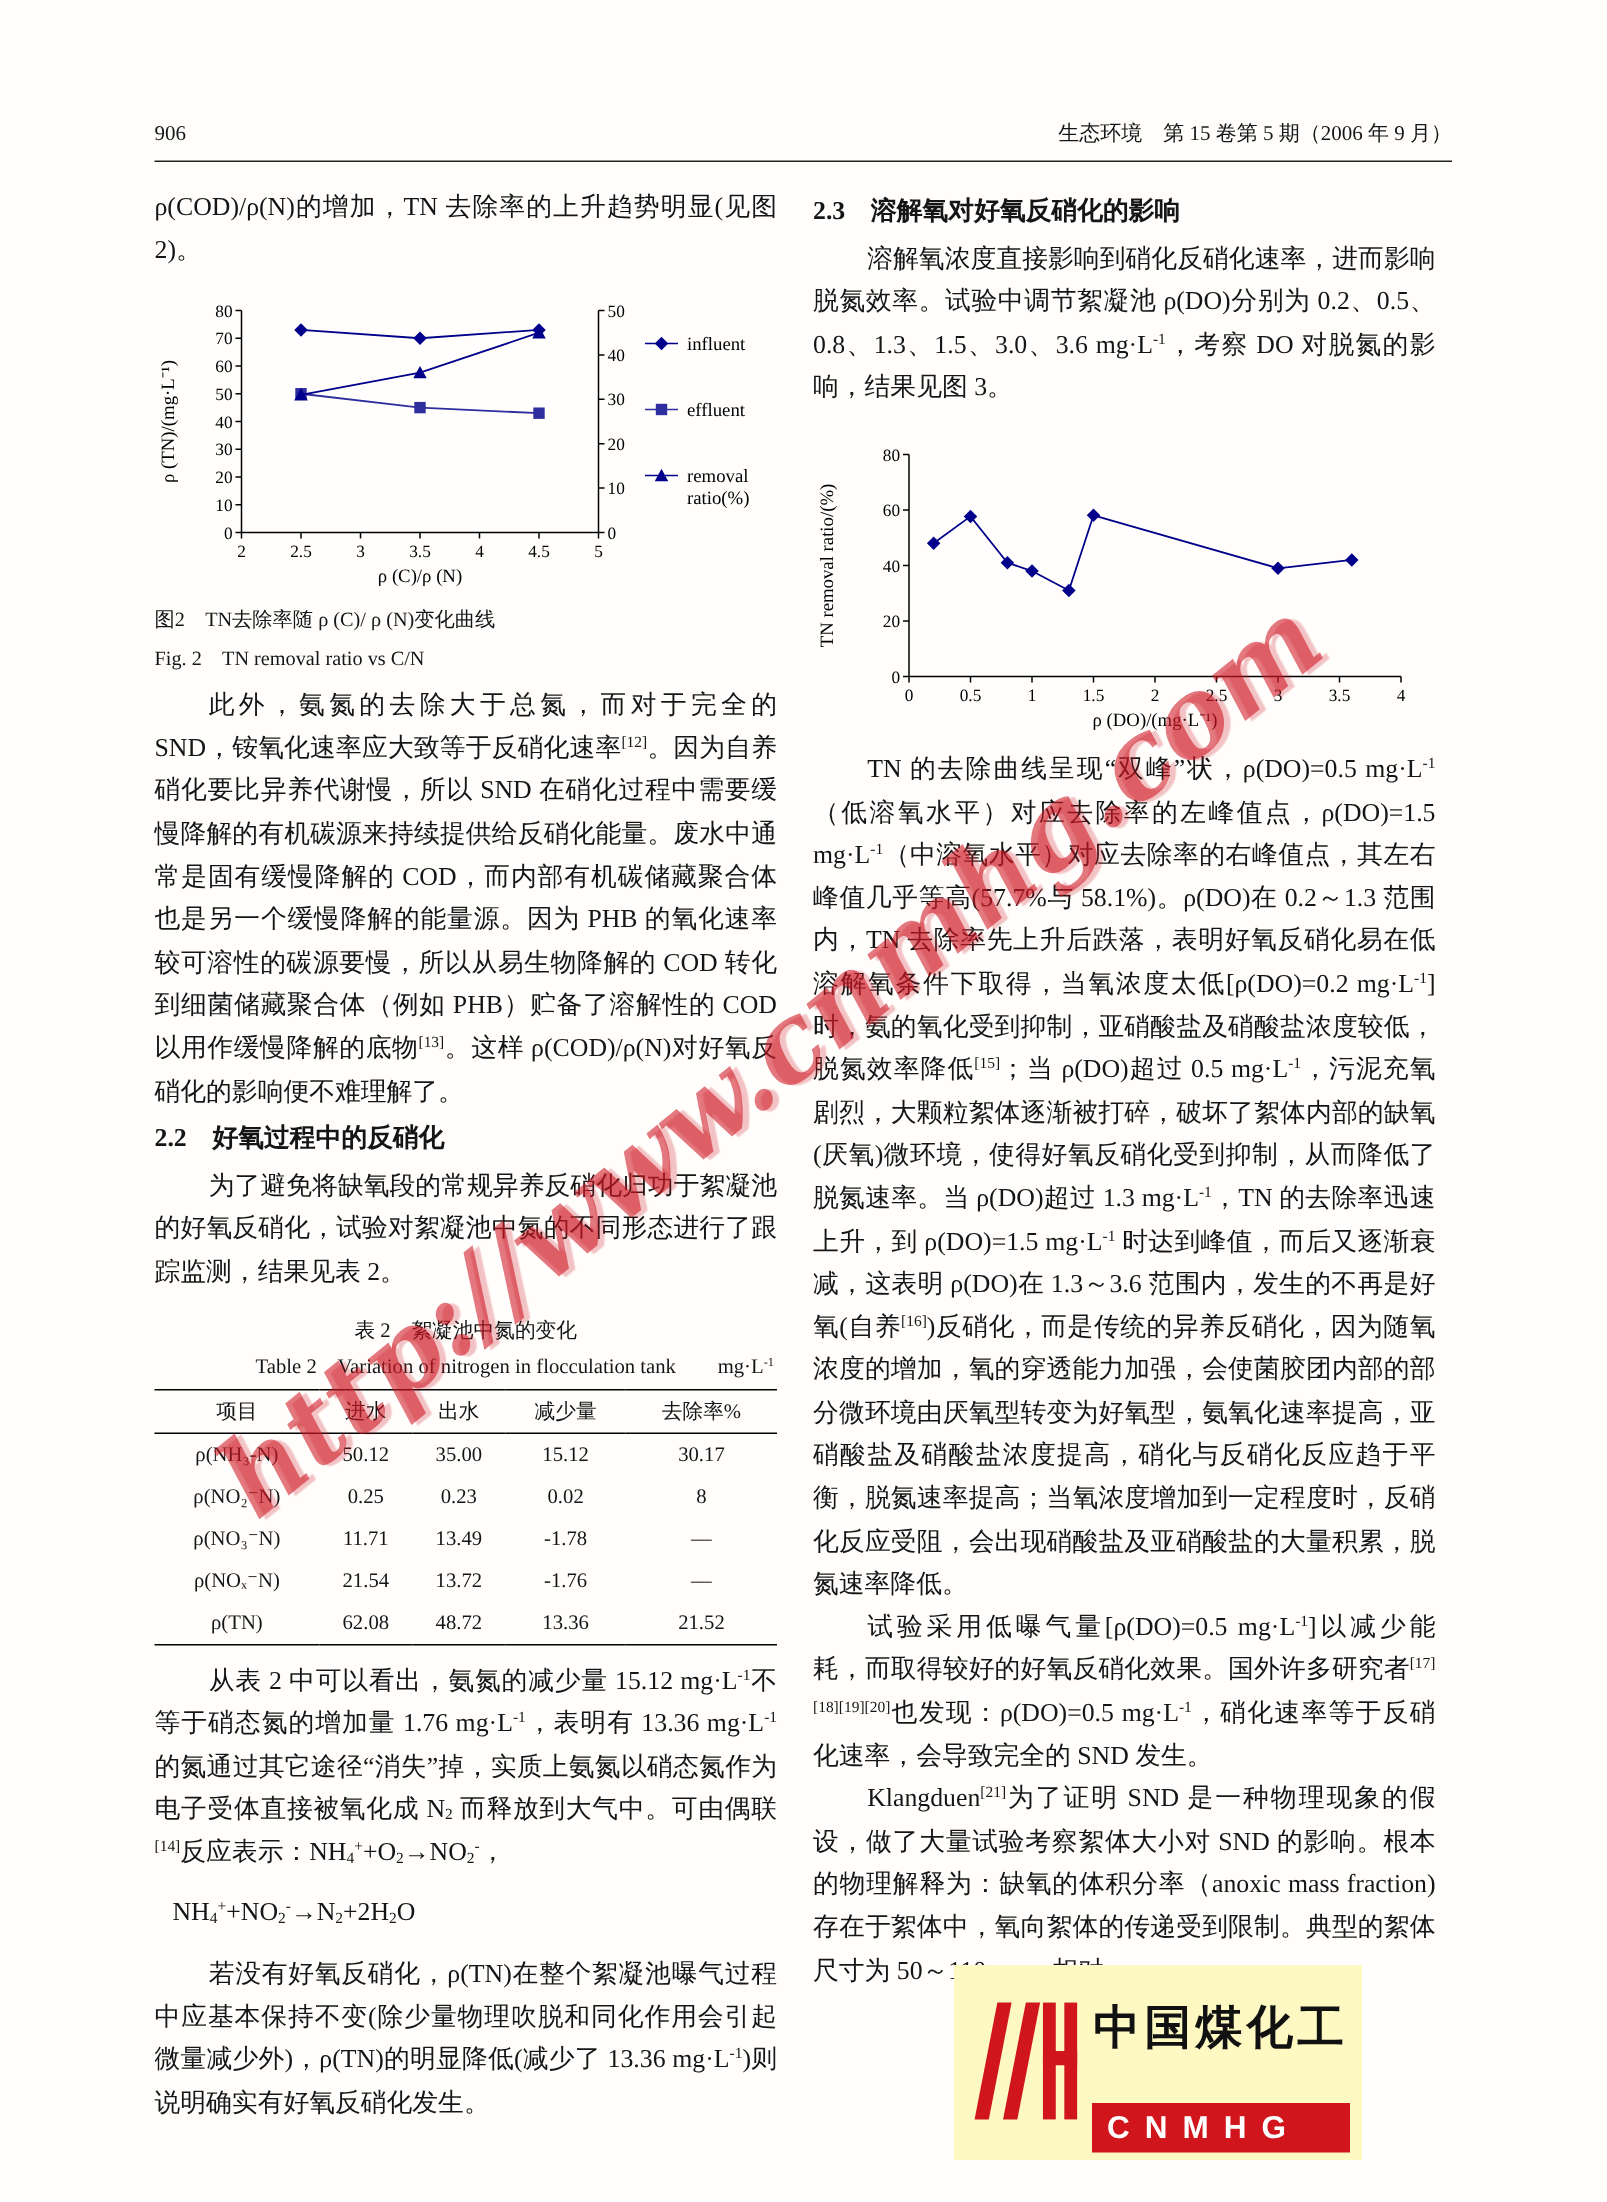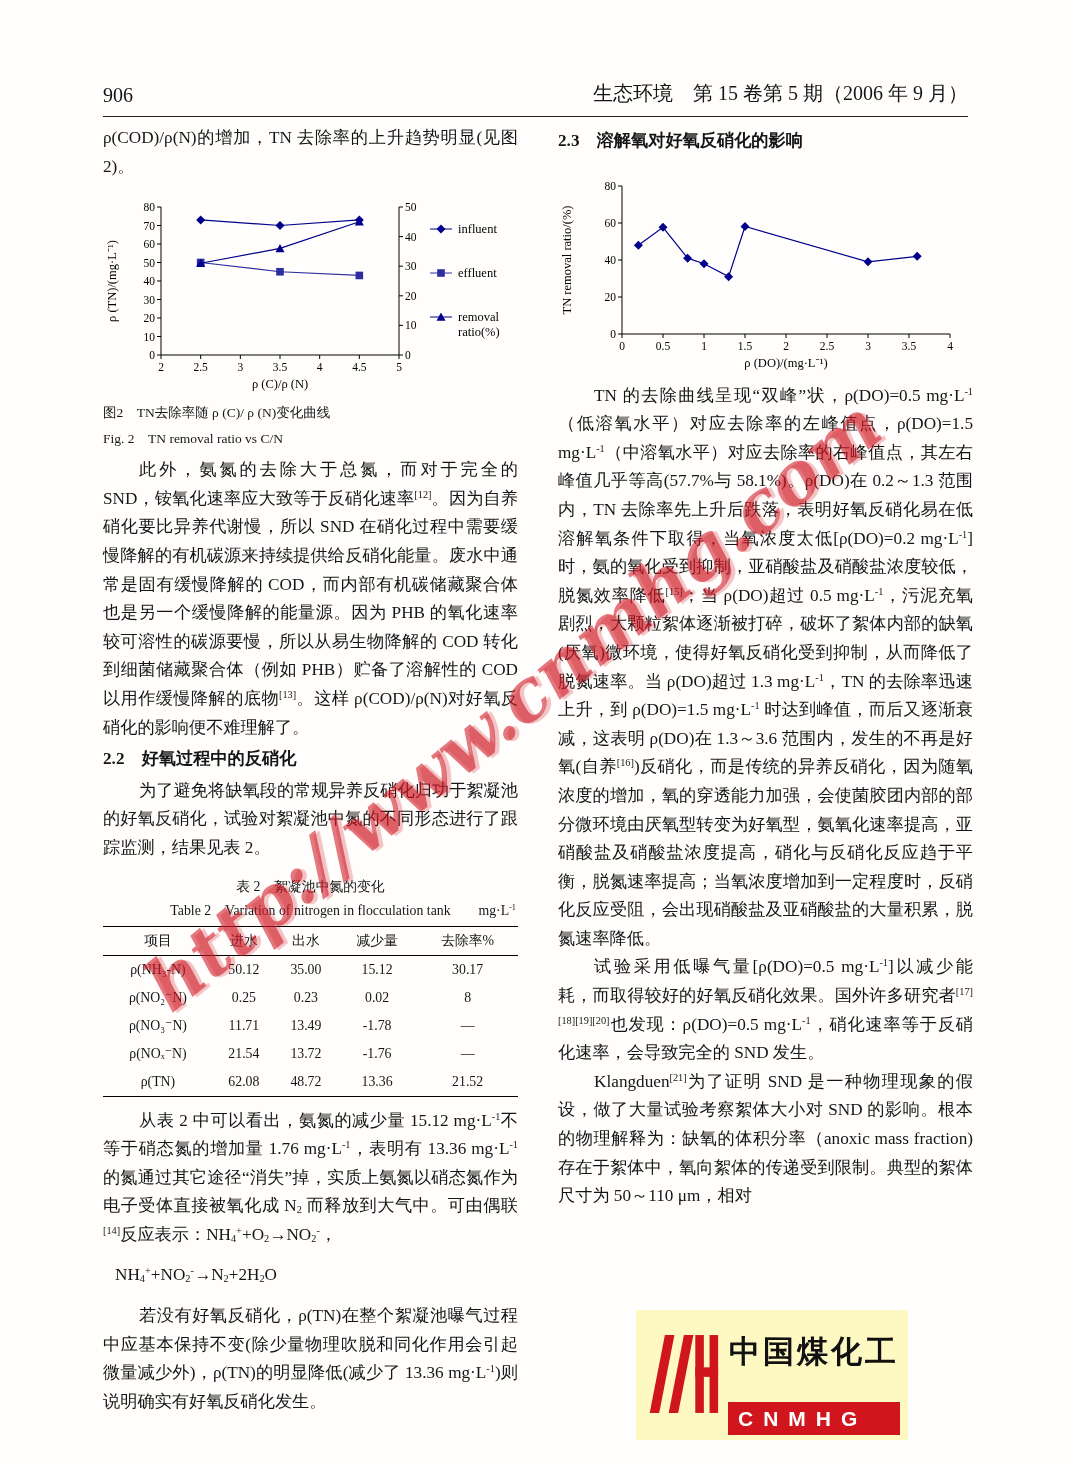--- a/index.html
+++ b/index.html
@@ -1,23 +1,23 @@
 <!DOCTYPE html>
 <html><head>
 <meta charset="utf-8">
 <style>
   html,body{margin:0;padding:0;background:#e8e8e8;}
   .page{position:relative;width:1071px;height:1468px;background:#fffefc;margin:0 auto;
         font-family:"Liberation Serif","DejaVu Serif",serif;color:#151515;overflow:hidden;}
   
   .header{position:absolute;top:80px;left:103px;right:103px;display:flex;
-          justify-content:space-between;align-items:flex-end;font-size:20px;
+          justify-content:space-between;align-items:flex-end;font-size:14px;
           border-bottom:1.6px solid #222;padding-bottom:9px;}
   
-  .columns{position:absolute;top:124px;left:103px;width:866px;display:flex;gap:40px;z-index:1;}
+  .columns{position:absolute;top:124px;left:103px;width:866px;display:flex;gap:24px;z-index:1;}
   .col{width:415px;font-size:17.2px;line-height:28.6px;text-align:justify;}
   .para{margin:0;text-indent:2.1em;}
   .para.noindent{text-indent:0;}
   .h-section{font-weight:bold;font-size:17.2px;margin:3px 0;}
   sup{font-size:0.6em;vertical-align:0.55em;line-height:0;}
   sub{font-size:0.6em;vertical-align:-0.18em;line-height:0;}
   
   .figure{margin:14px 0 4px;text-align:center;}
   .figure svg{display:block;margin:0 auto;}
   .figcaption{font-size:13.5px;line-height:26px;text-align:left;}
@@ -206,20 +206,21 @@
         </table>
       </div>
 
       <p class="para">从表 2 中可以看出，氨氮的减少量 15.12 mg·L<sup>-1</sup>不等于硝态氮的增加量 1.76 mg·L<sup>-1</sup>，表明有 13.36 mg·L<sup>-1</sup> 的氮通过其它途径“消失”掉，实质上氨氮以硝态氮作为电子受体直接被氧化成 N<sub>2</sub> 而释放到大气中。可由偶联<sup>[14]</sup>反应表示：NH<sub>4</sub><sup>+</sup>+O<sub>2</sub>→NO<sub>2</sub><sup>-</sup>，</p>
       <div class="equation">NH<sub>4</sub><sup>+</sup>+NO<sub>2</sub><sup>-</sup>→N<sub>2</sub>+2H<sub>2</sub>O</div>
       <p class="para">若没有好氧反硝化，ρ(TN)在整个絮凝池曝气过程中应基本保持不变(除少量物理吹脱和同化作用会引起微量减少外)，ρ(TN)的明显降低(减少了 13.36 mg·L<sup>-1</sup>)则说明确实有好氧反硝化发生。</p>
     </div>
 
     <div class="col">
       <div class="h-section">2.3　溶解氧对好氧反硝化的影响</div>
+      <p class="para">溶解氧浓度直接影响到硝化反硝化速率，进而影响脱氮效率。试验中调节絮凝池 ρ(DO)分别为 0.2、0.5、0.8、1.3、1.5、3.0、3.6 mg·L<sup>-1</sup>，考察 DO 对脱氮的影响，结果见图 3。</p>
 
       <div class="figure">
         <svg width="430" height="208">
             <line x1="64" y1="16" x2="64" y2="164" stroke="#000" stroke-width="1"></line>
             <line x1="64" y1="164" x2="392" y2="164" stroke="#000" stroke-width="1"></line>
             <line x1="60" y1="164" x2="64" y2="164" stroke="#000" stroke-width="1"></line>
             <text x="58" y="168" text-anchor="end" font-size="11.5" font-family="&quot;Liberation Serif&quot;, serif" fill="#000">0</text>
             <line x1="60" y1="127" x2="64" y2="127" stroke="#000" stroke-width="1"></line>
             <text x="58" y="131" text-anchor="end" font-size="11.5" font-family="&quot;Liberation Serif&quot;, serif" fill="#000">20</text>
             <line x1="60" y1="90" x2="64" y2="90" stroke="#000" stroke-width="1"></line>

